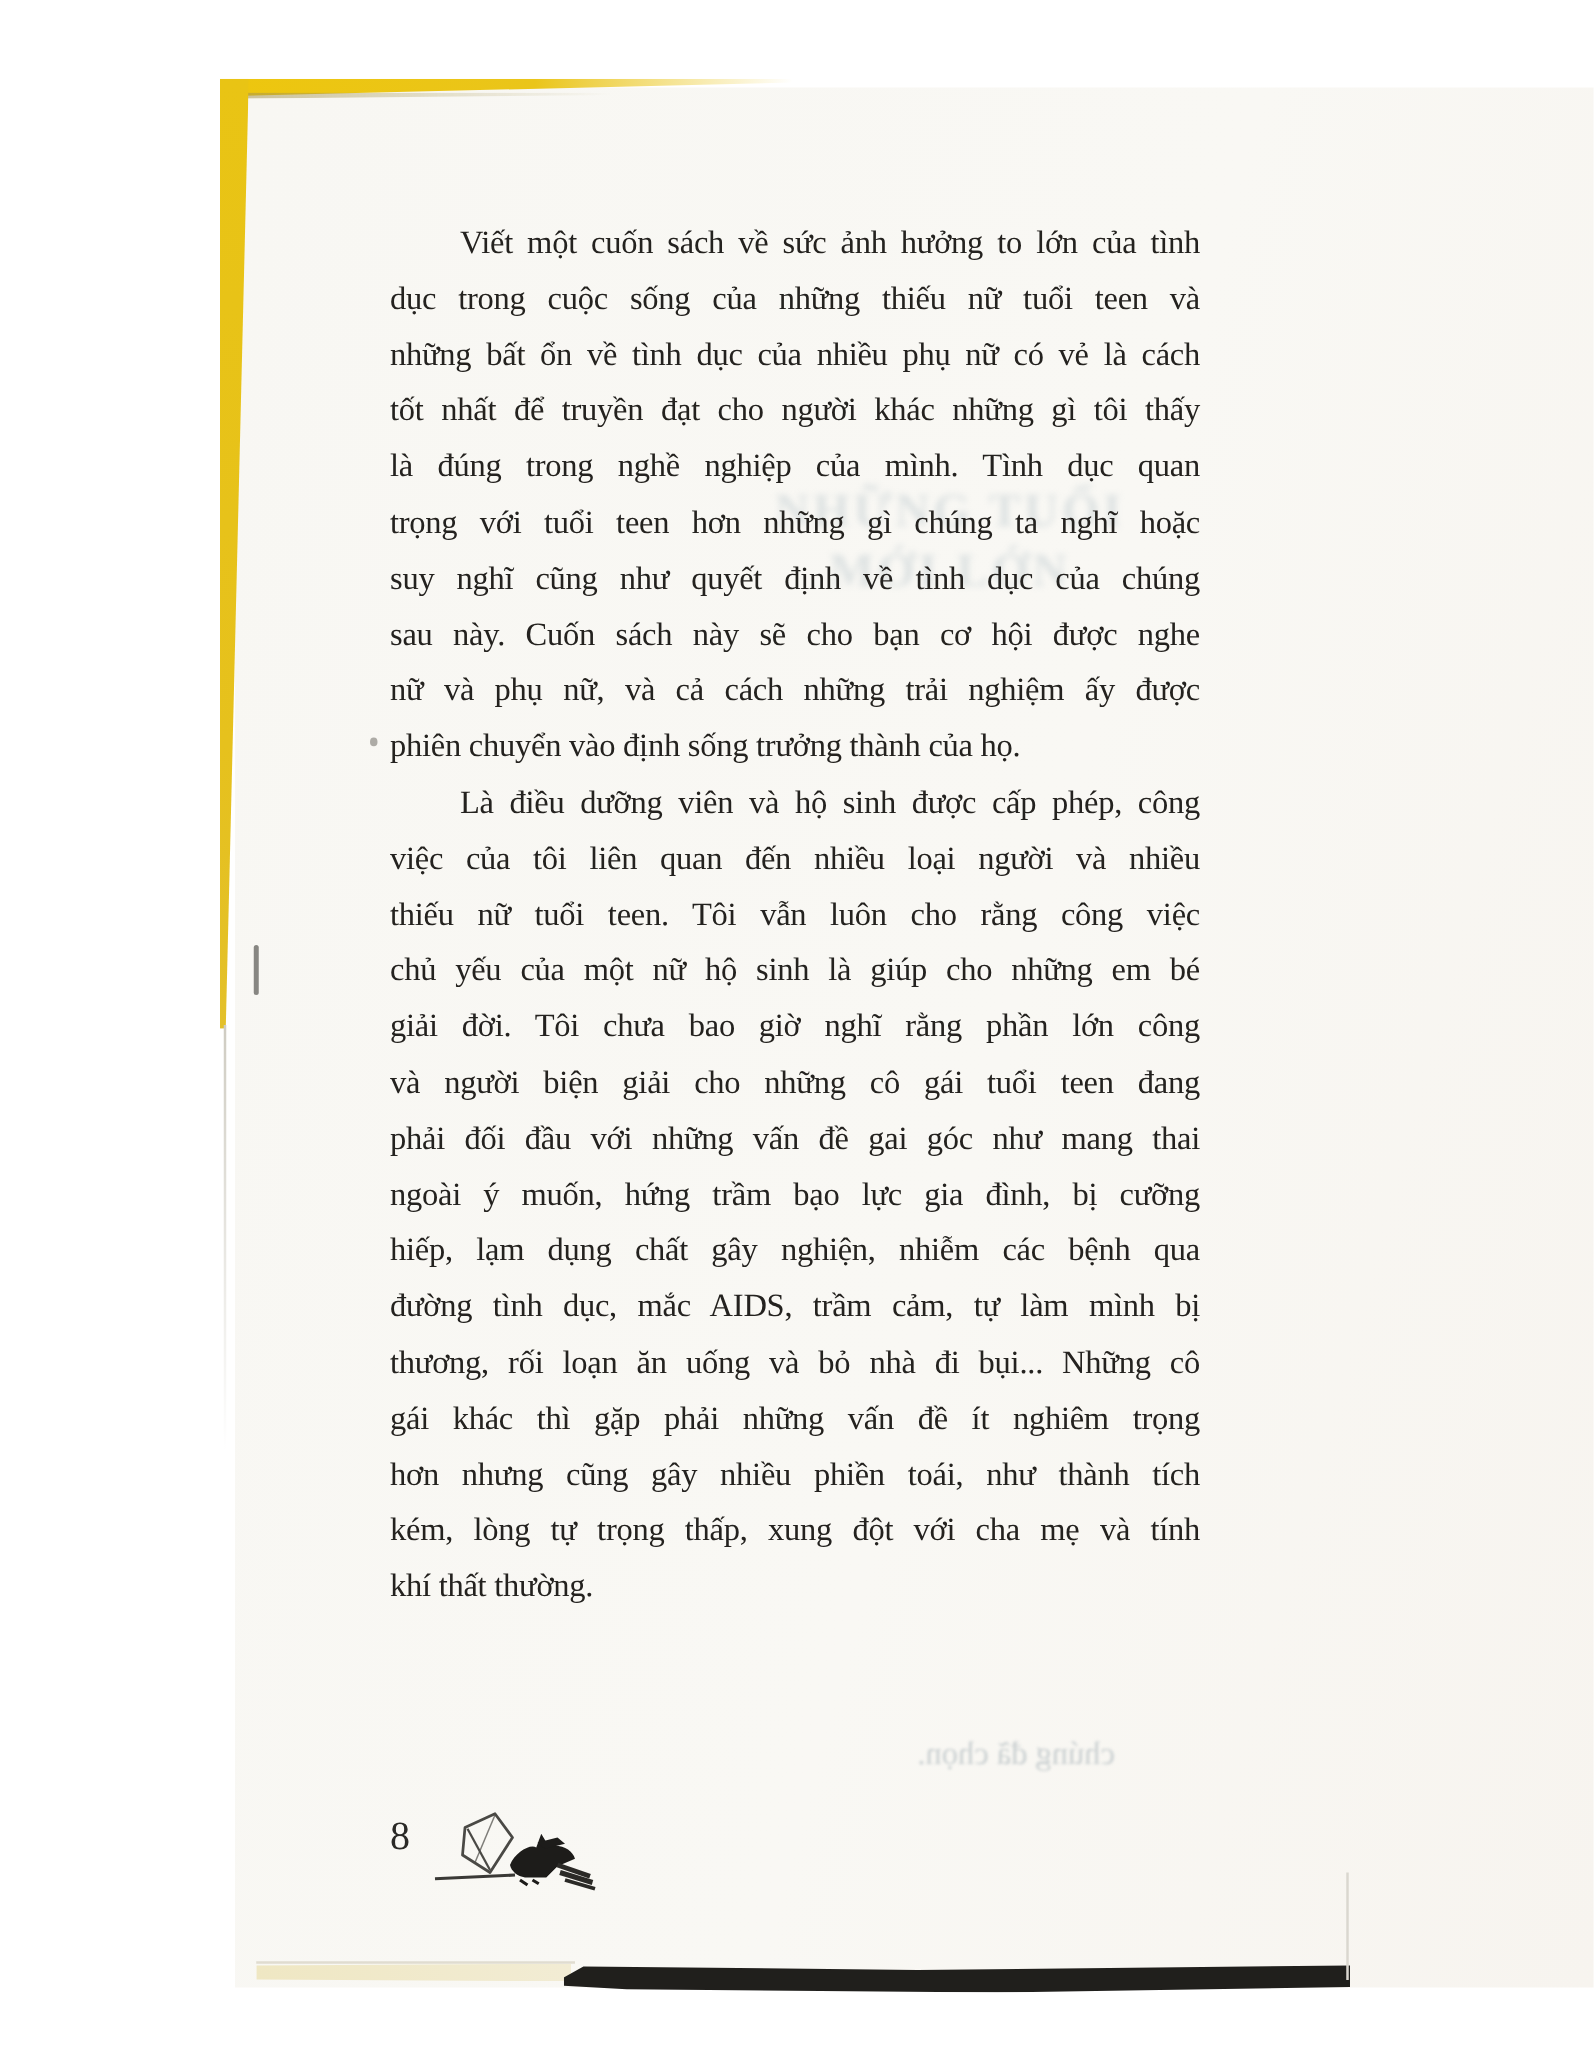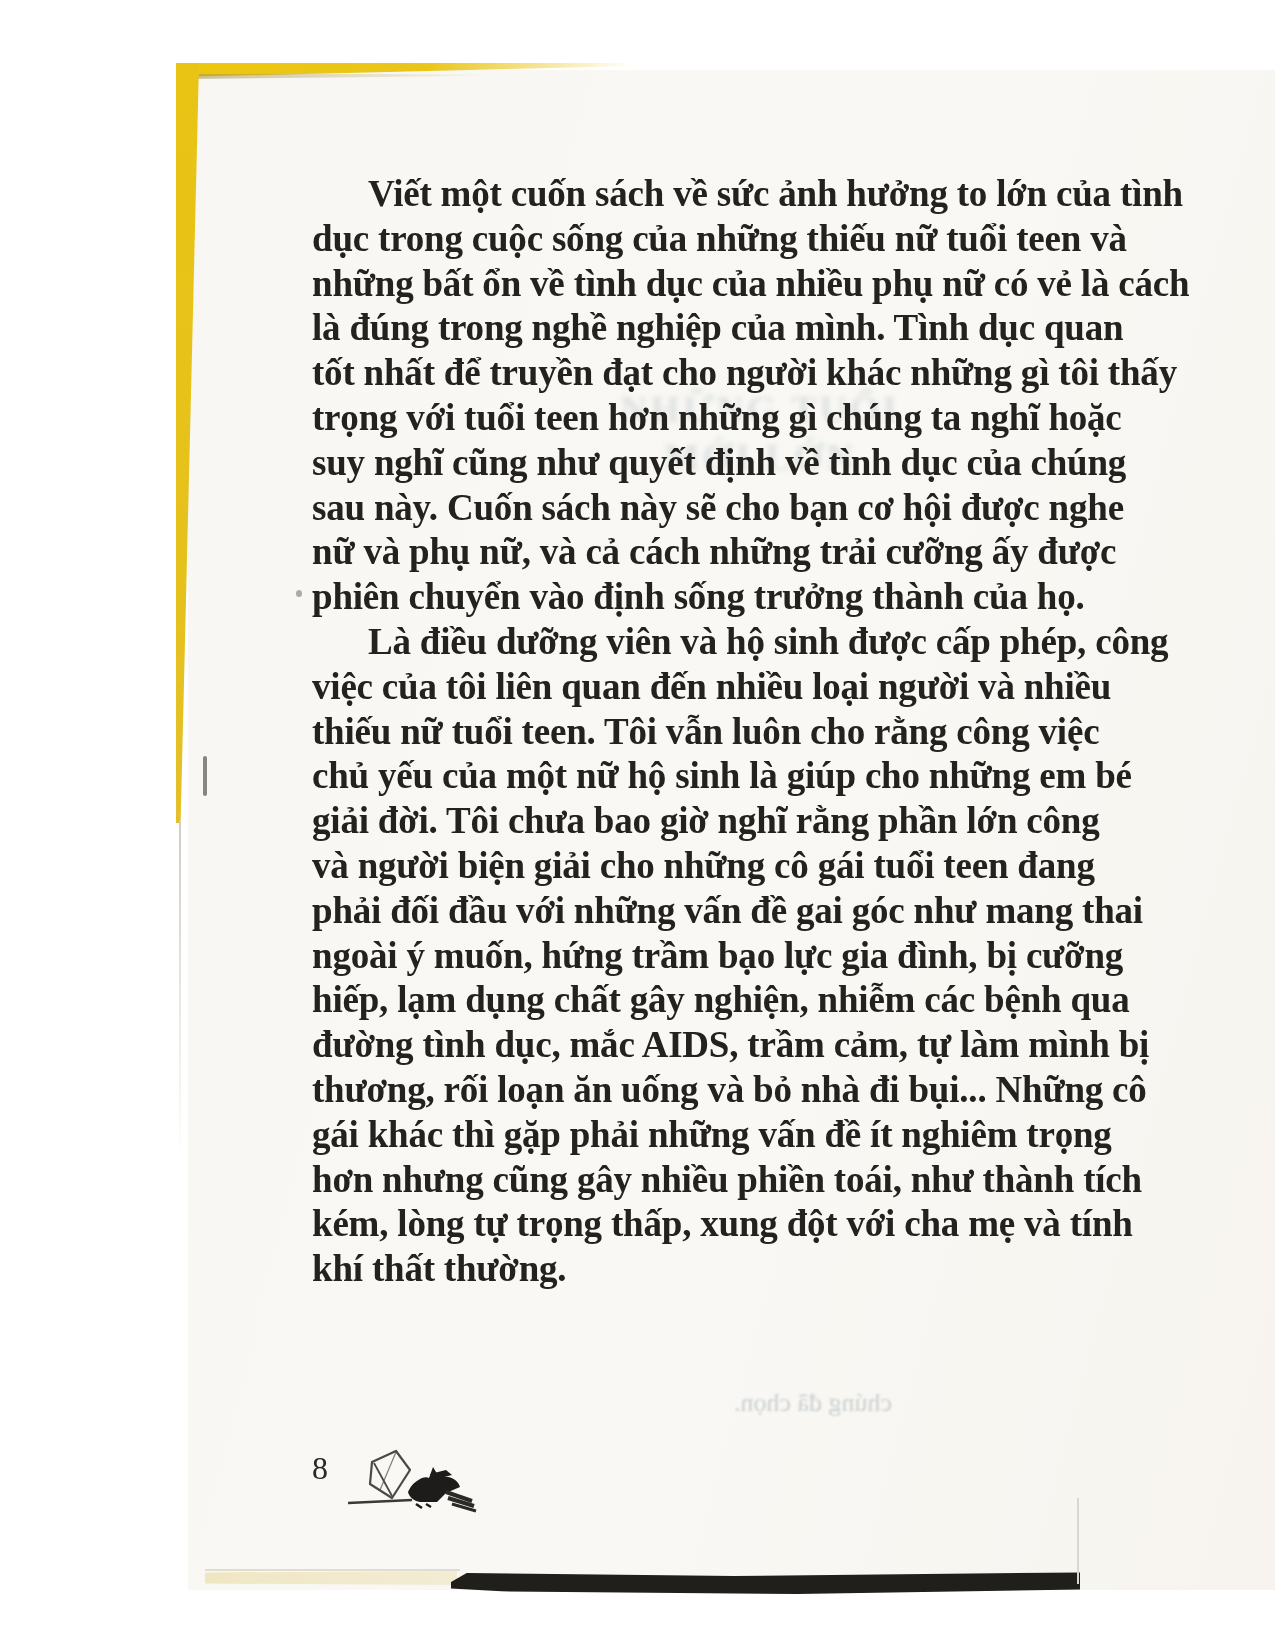--- a/index.html
+++ b/index.html
@@ -38,21 +38,21 @@
     position:absolute;left:203px;top:756px;width:4px;height:40px;
     background:#6b6a66;border-radius:2px;opacity:.8;filter:blur(.4px);
   }
   .speck{
     position:absolute;left:296px;top:590px;width:6px;height:7px;
     background:#8d8a84;border-radius:50%;opacity:.7;
   }
   
   .textblock{
     position:absolute;left:312px;top:172px;width:648px;
-    color:#24221f;font-size:37px;letter-spacing:-0.2px;font-weight:bold;
+    color:#24221f;font-size:26px;letter-spacing:-0.2px;
   }
   .line{
     height:44.8px;line-height:44.8px;white-space:nowrap;overflow:visible;
     text-align:justify;text-align-last:justify;
   }
   .line.indent{text-indent:56px;}
   .line.plast{text-align-last:left;}
   
   .ghost-title{
     position:absolute;left:590px;top:385px;width:340px;
@@ -102,26 +102,26 @@
 
 <div class="ghost-title">
   <div>NHỮNG TUỔI</div>
   <div>MỚI LỚN</div>
 </div>
 
 <div class="textblock">
     <div class="line indent">Viết một cuốn sách về sức ảnh hưởng to lớn của tình</div>
     <div class="line">dục trong cuộc sống của những thiếu nữ tuổi teen và</div>
     <div class="line">những bất ổn về tình dục của nhiều phụ nữ có vẻ là cách</div>
+    <div class="line">tốt nhất để truyền đạt cho người khác những gì tôi thấy</div>
     <div class="line">là đúng trong nghề nghiệp của mình. Tình dục quan</div>
-    <div class="line">tốt nhất để truyền đạt cho người khác những gì tôi thấy</div>
     <div class="line">trọng với tuổi teen hơn những gì chúng ta nghĩ hoặc</div>
     <div class="line">suy nghĩ cũng như quyết định về tình dục của chúng</div>
     <div class="line">sau này. Cuốn sách này sẽ cho bạn cơ hội được nghe</div>
-    <div class="line">nữ và phụ nữ, và cả cách những trải cưỡng ấy được</div>
+    <div class="line">nữ và phụ nữ, và cả cách những trải nghiệm ấy được</div>
     <div class="line plast">phiên chuyển vào định sống trưởng thành của họ.</div>
     <div class="line indent">Là điều dưỡng viên và hộ sinh được cấp phép, công</div>
     <div class="line">việc của tôi liên quan đến nhiều loại người và nhiều</div>
     <div class="line">thiếu nữ tuổi teen. Tôi vẫn luôn cho rằng công việc</div>
     <div class="line">chủ yếu của một nữ hộ sinh là giúp cho những em bé</div>
     <div class="line">giải đời. Tôi chưa bao giờ nghĩ rằng phần lớn công</div>
     <div class="line">và người biện giải cho những cô gái tuổi teen đang</div>
     <div class="line">phải đối đầu với những vấn đề gai góc như mang thai</div>
     <div class="line">ngoài ý muốn, hứng trầm bạo lực gia đình, bị cưỡng</div>
     <div class="line">hiếp, lạm dụng chất gây nghiện, nhiễm các bệnh qua</div>

